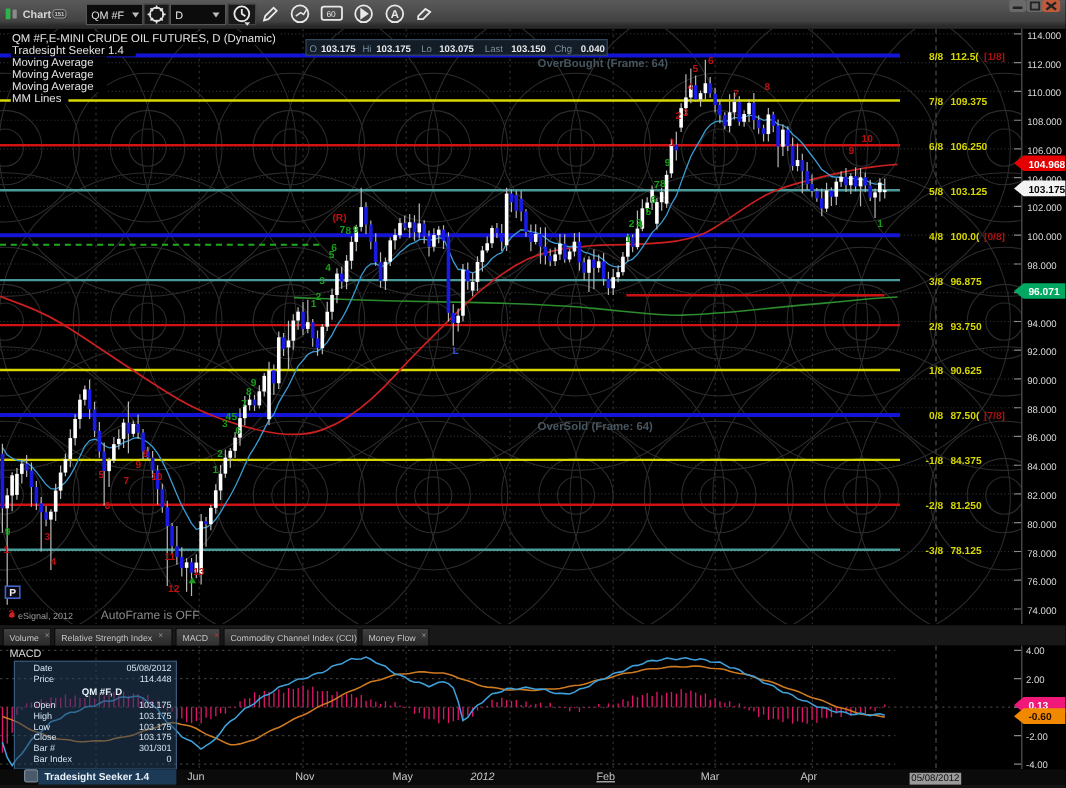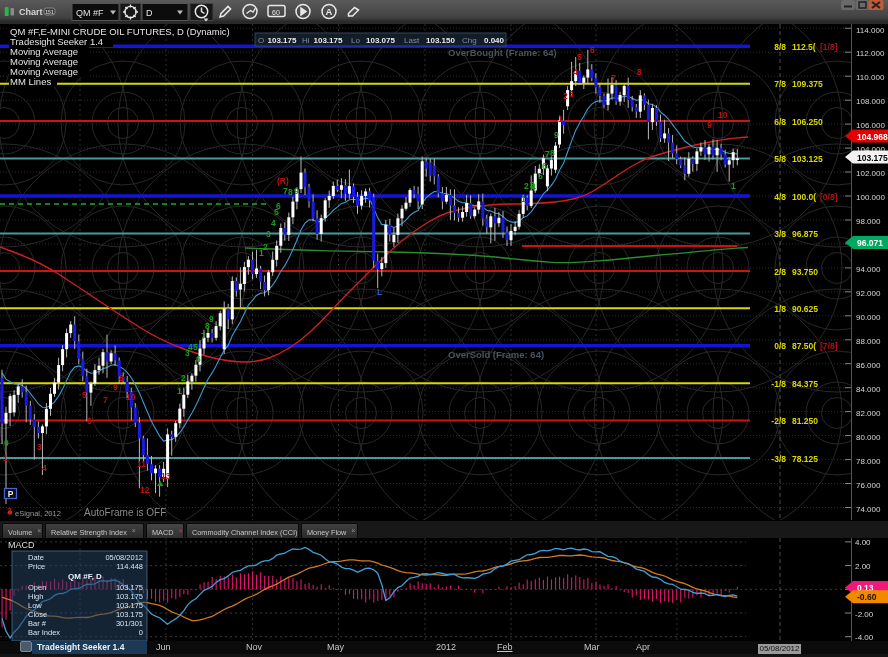--- a/index.html
+++ b/index.html
@@ -826,19 +826,19 @@
 </svg>
 
 <div id="timeaxis">
  <span class="mon" style="left:2px;font-weight:bold;color:#fff;margin-top:32px;">Dyn</span>
  <span class="mon" style="left:20px;top:0;width:12px;height:11px;background:#4a5a6a;border:1px solid #7a8a9a;border-radius:2px;"></span>
  <span class="mon" style="left:32px;top:0;width:115px;height:13px;background:#1c3a55;"></span>
  <span class="mon" style="left:37px;font-weight:bold;color:#e8f0f8;font-size:8.5px;">Tradesight Seeker 1.4</span>
  <span class="mon" style="left:156px;">Jun</span>
  <span class="mon" style="left:236px;padding-left:10px;">Nov</span>
  <span class="mon" style="left:327px;">May</span>
- <span class="mon" style="left:436px;">2012</span>
+ <span class="mon" style="left:392px;font-style:italic;">2012</span>
  <span class="mon" style="left:497px;text-decoration:underline;">Feb</span>
  <span class="mon" style="left:584px;">Mar</span>
- <span class="mon" style="left:636px;text-align:center;">Apr</span>
+ <span class="mon" style="left:667px;text-align:center;">Apr</span>
  <span class="mon" style="left:758px;top:3px;width:43px;height:10px;background:#9a9a9a;color:#111;text-align:center;font-size:8px;line-height:10px;">05/08/2012</span>
 </div>
 <div id="bottomstrip"></div>
 
 </body></html>

